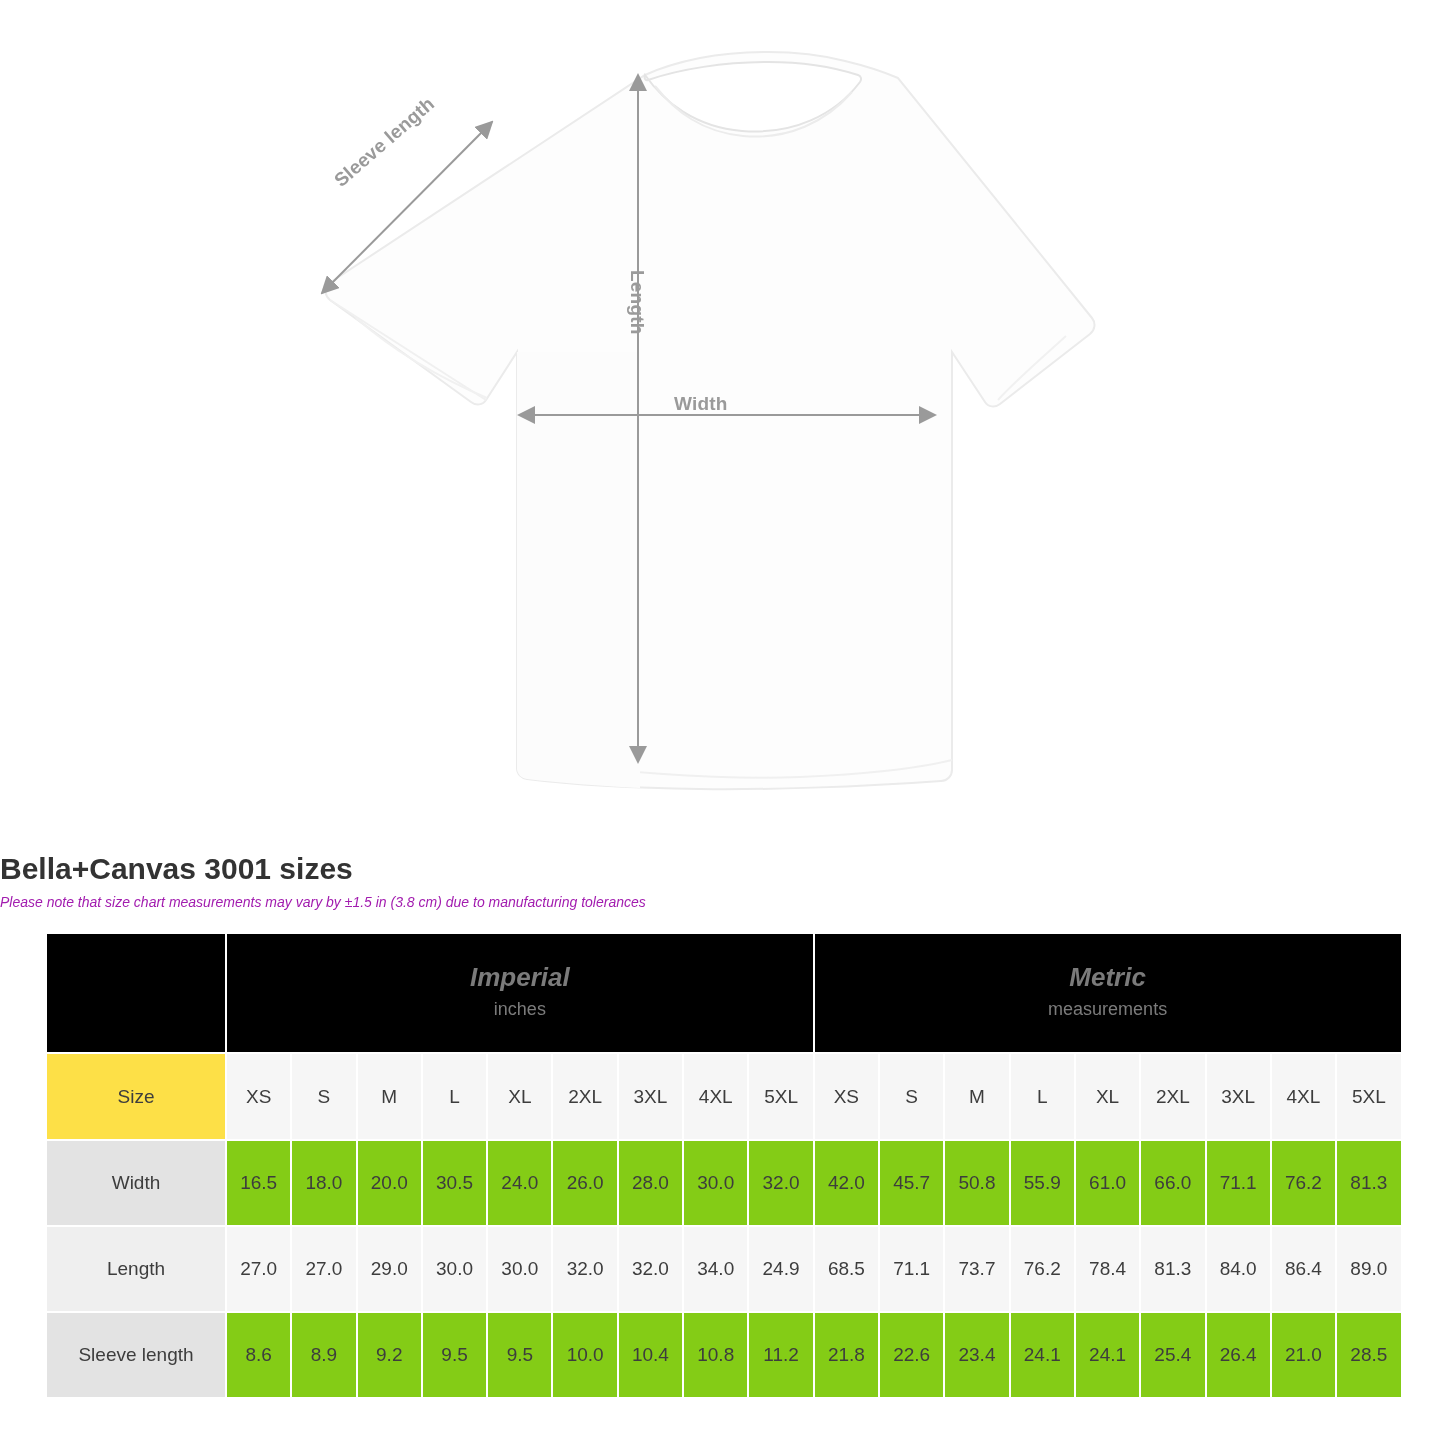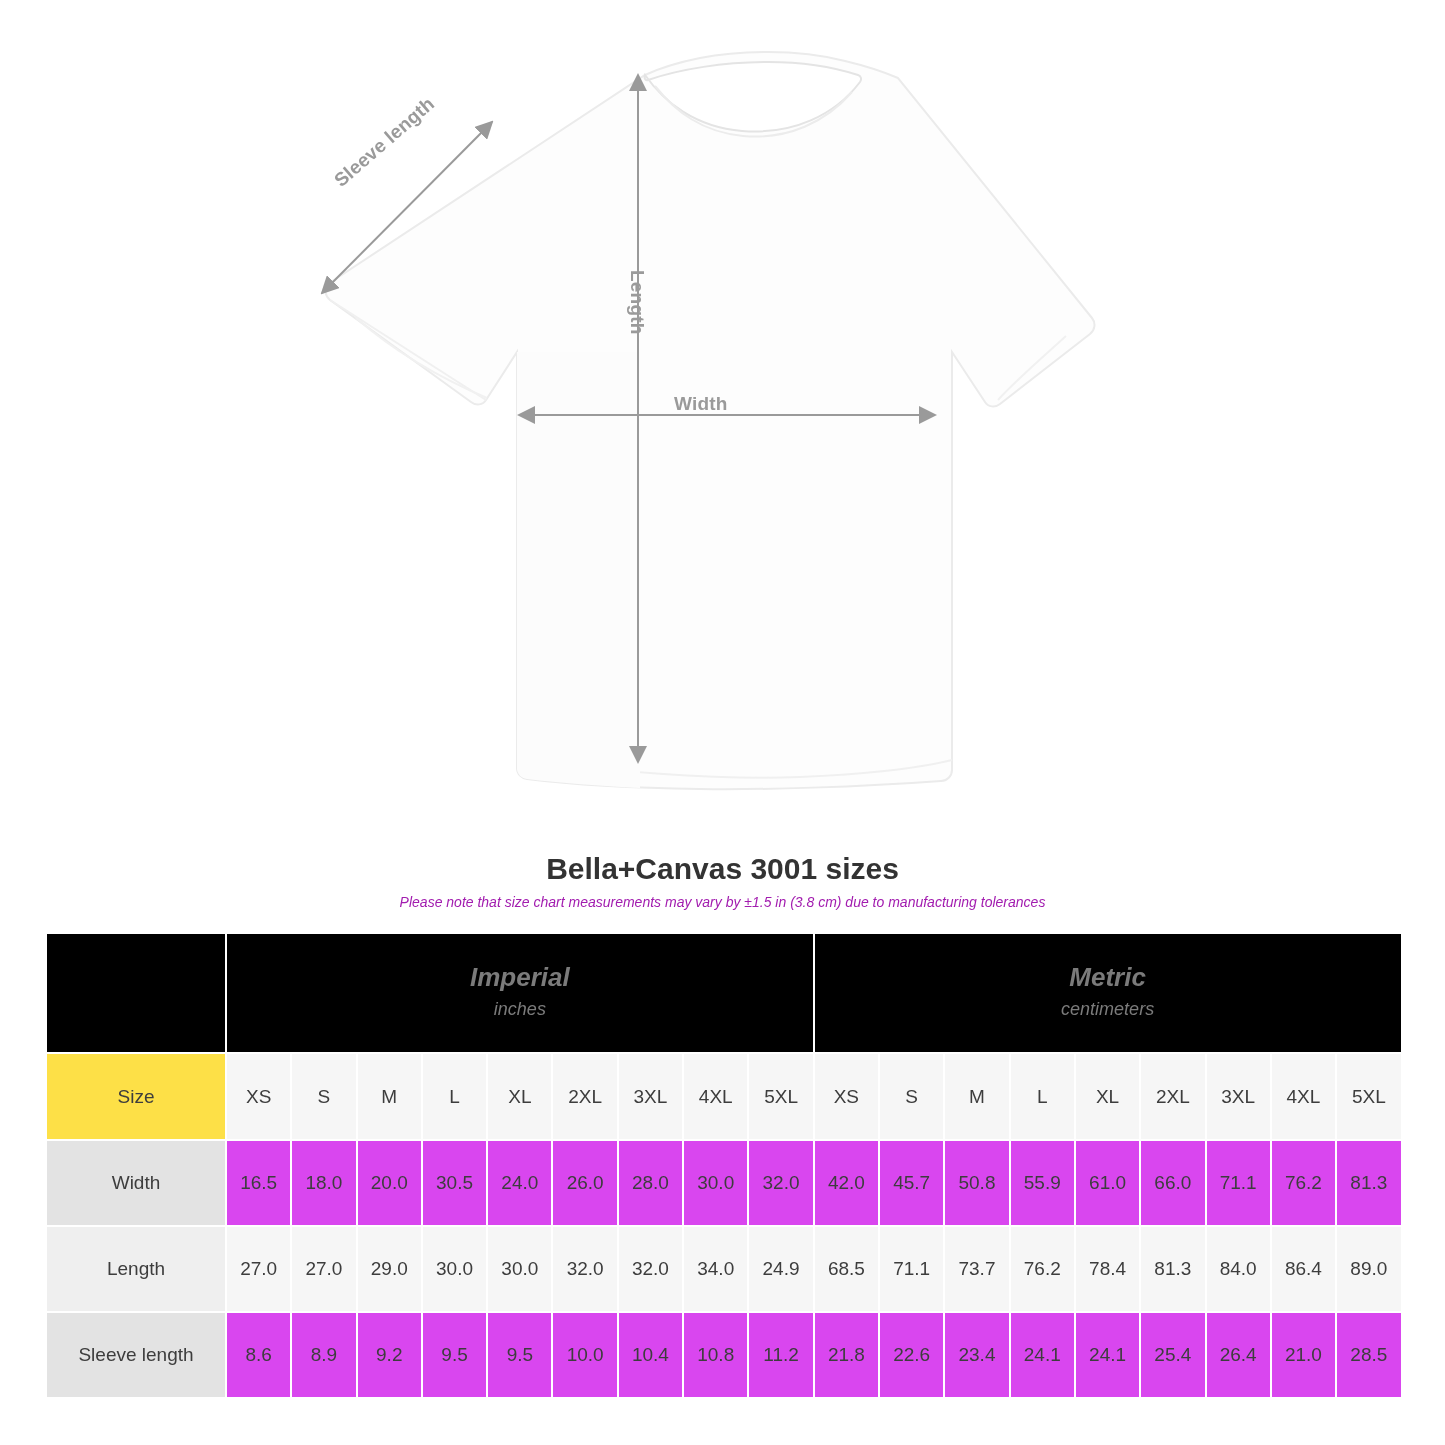--- a/index.html
+++ b/index.html
@@ -53,21 +53,21 @@
     transform: rotate(90deg);
     transform-origin: left top;
   }
   .label-width {
     left: 674px;
     top: 393px;
   }
 
   
   .title-block {
-    text-align: center;
+    text-align: left;
     margin-top: 22px;
   }
   .chart-title {
     font-size: 30px;
     font-weight: bold;
     color: #333333;
     margin: 0;
   }
   .chart-note {
     font-size: 14px;
@@ -100,41 +100,40 @@
   }
   .unit-name {
     font-size: 26px;
     font-style: italic;
     font-weight: bold;
     color: #7b7b7b;
     line-height: 1.25;
   }
   .unit-sub {
     font-size: 18px;
-    font-style: italic;
     color: #7b7b7b;
     line-height: 1.8;
   }
   .headrow td {
     background: #f6f6f6;
     height: 85px;
     font-weight: bold;
     font-size: 19.5px;
     color: #3d3d3d;
   }
   .headrow td.rowlabel {
     background: #fde047;
   }
   .datarow td {
     height: 84px;
     background: #f6f6f6;
     font-size: 19.5px;
   }
   .datarow.alt td {
-    background: #d946ef;
+    background: #84cc16;
   }
   td.rowlabel {
     font-weight: bold;
     width: 180px;
     font-size: 19.5px;
   }
   .datarow.alt td.rowlabel { background: #e3e3e3; }
   .datarow td.rowlabel { background: #efefef; }
 </style>
 </head>
@@ -215,21 +214,21 @@
       </colgroup>
       <tbody>
         <tr class="unitrow">
           <td></td>
           <td colspan="9">
             <div class="unit-name">Imperial</div>
             <div class="unit-sub">inches</div>
           </td>
           <td colspan="9">
             <div class="unit-name">Metric</div>
-            <div class="unit-sub">centimeters</div>
+            <div class="unit-sub">measurements</div>
           </td>
         </tr>
 
         <tr class="headrow">
           <td class="rowlabel">Size</td>
           <td>XS</td>
           <td>S</td>
           <td>M</td>
           <td>L</td>
           <td>XL</td>

